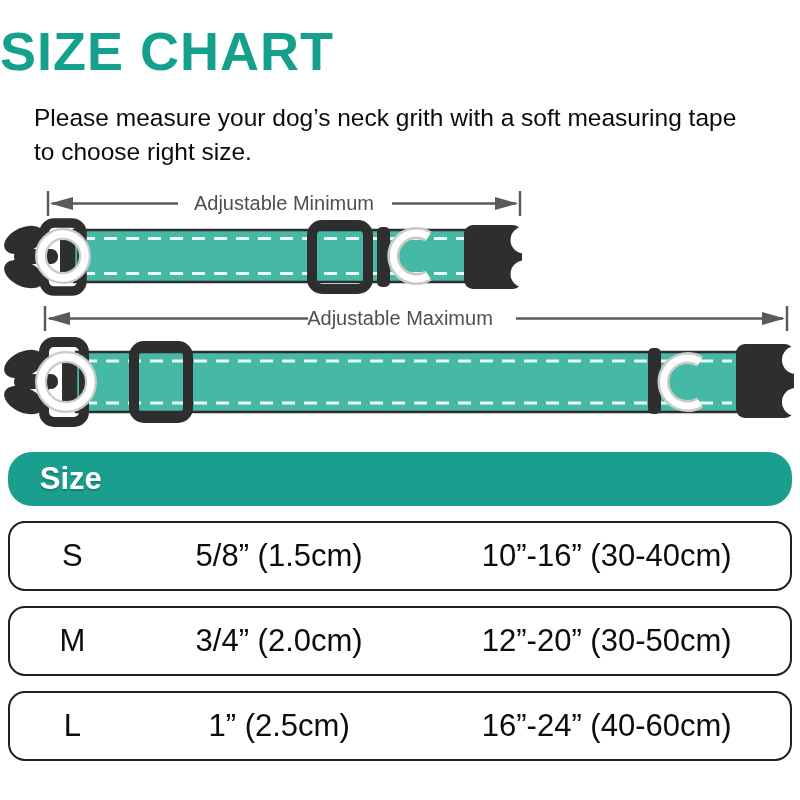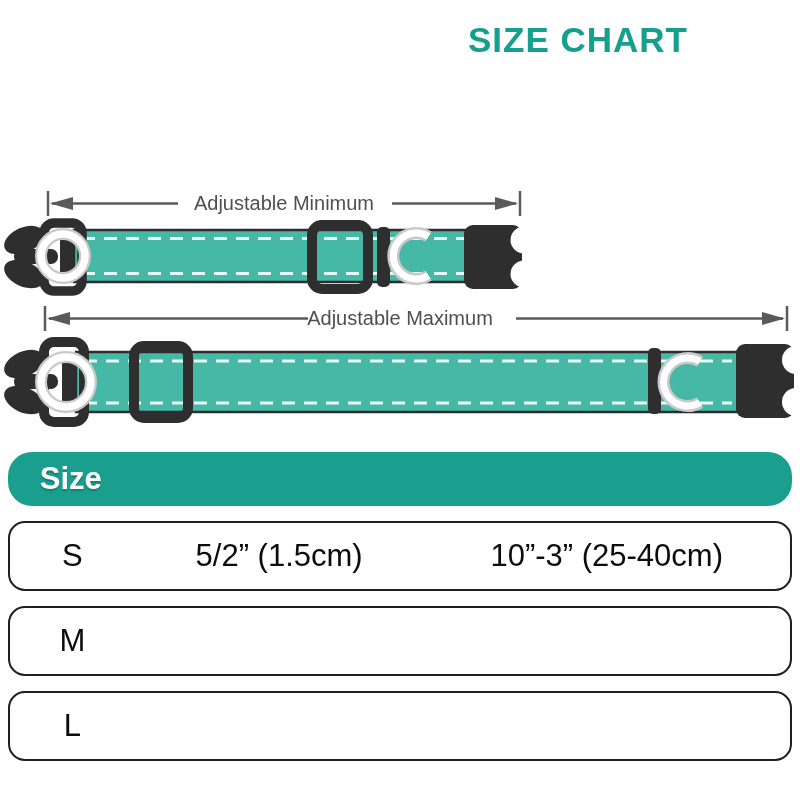--- a/index.html
+++ b/index.html
@@ -1,22 +1,22 @@
 <!DOCTYPE html>
 <html><head>
 <meta charset="utf-8">
 <style>
   html,body{margin:0;padding:0;}
   body{
     width:800px;height:800px;background:#ffffff;position:relative;overflow:hidden;
     font-family:"Liberation Sans", sans-serif;
   }
   .page-title{
-    position:absolute;top:20px;left:0;width:688px;text-align:right;
-    font-size:35px;font-weight:bold;letter-spacing:1px;color:#14A08C;
+    position:absolute;top:20px;left:0;width:688px;text-align:left;
+    font-size:54px;font-weight:bold;letter-spacing:1px;color:#14A08C;
   }
   .subtitle{
     position:absolute;top:101px;left:34px;right:20px;
     font-size:24.5px;line-height:1.4;color:#0b0b0b;
   }
   .collar-svg{position:absolute;left:0;}
   .svg-min{top:185px;}
   .svg-max{top:300px;}
   .arrow-label{font-size:20px;fill:#4f4f4f;font-family:"Liberation Sans",sans-serif;}
   .size-table{position:absolute;top:452px;left:8px;width:784px;}
@@ -33,20 +33,22 @@
     height:66px;background:#ffffff;border:2.5px solid #1f1f1f;border-radius:17px;
     margin-top:15px;font-size:31px;color:#0c0c0c;
   }
 </style>
 </head>
 <body>
 
 <div class="page-title">SIZE CHART</div>
 
 <div class="subtitle">
+  <div>Please measure your dog’s neck grith with a soft measuring tape</div>
+  <div>to choose right size.</div>
 </div>
 
 <svg class="collar-svg svg-min" width="540" height="125" viewBox="0 0 540 125">
   <g stroke="#5a5a5a" fill="#5a5a5a">
     <line x1="48" y1="6" x2="48" y2="31" stroke-width="2.5"></line>
     <line x1="520" y1="6" x2="520" y2="31" stroke-width="2.5"></line>
     <line x1="52" y1="18.5" x2="178" y2="18.5" stroke-width="2.5"></line>
     <line x1="392" y1="18.5" x2="516" y2="18.5" stroke-width="2.5"></line>
     <polygon points="50,18.5 73,12 73,25" stroke="none"></polygon>
     <polygon points="518,18.5 495,12 495,25" stroke="none"></polygon>
@@ -118,24 +120,28 @@
   </g>
 </svg>
 
 <div class="size-table">
   <div class="thead">
     <div>Size</div>
   </div>
 
   <div class="trow">
     <div>S</div>
-    <div>5/2” (1.5cm)</div>
-    <div>10”-3” (25-40cm)</div>
+    <div>5/8” (1.5cm)</div>
+    <div>10”-16” (30-40cm)</div>
   </div>
 
   <div class="trow">
     <div>M</div>
+    <div>3/4” (2.0cm)</div>
+    <div>12”-20” (30-50cm)</div>
   </div>
 
   <div class="trow">
     <div>L</div>
+    <div>1” (2.5cm)</div>
+    <div>16”-24” (40-60cm)</div>
   </div>
 </div>
 
 </body></html>

